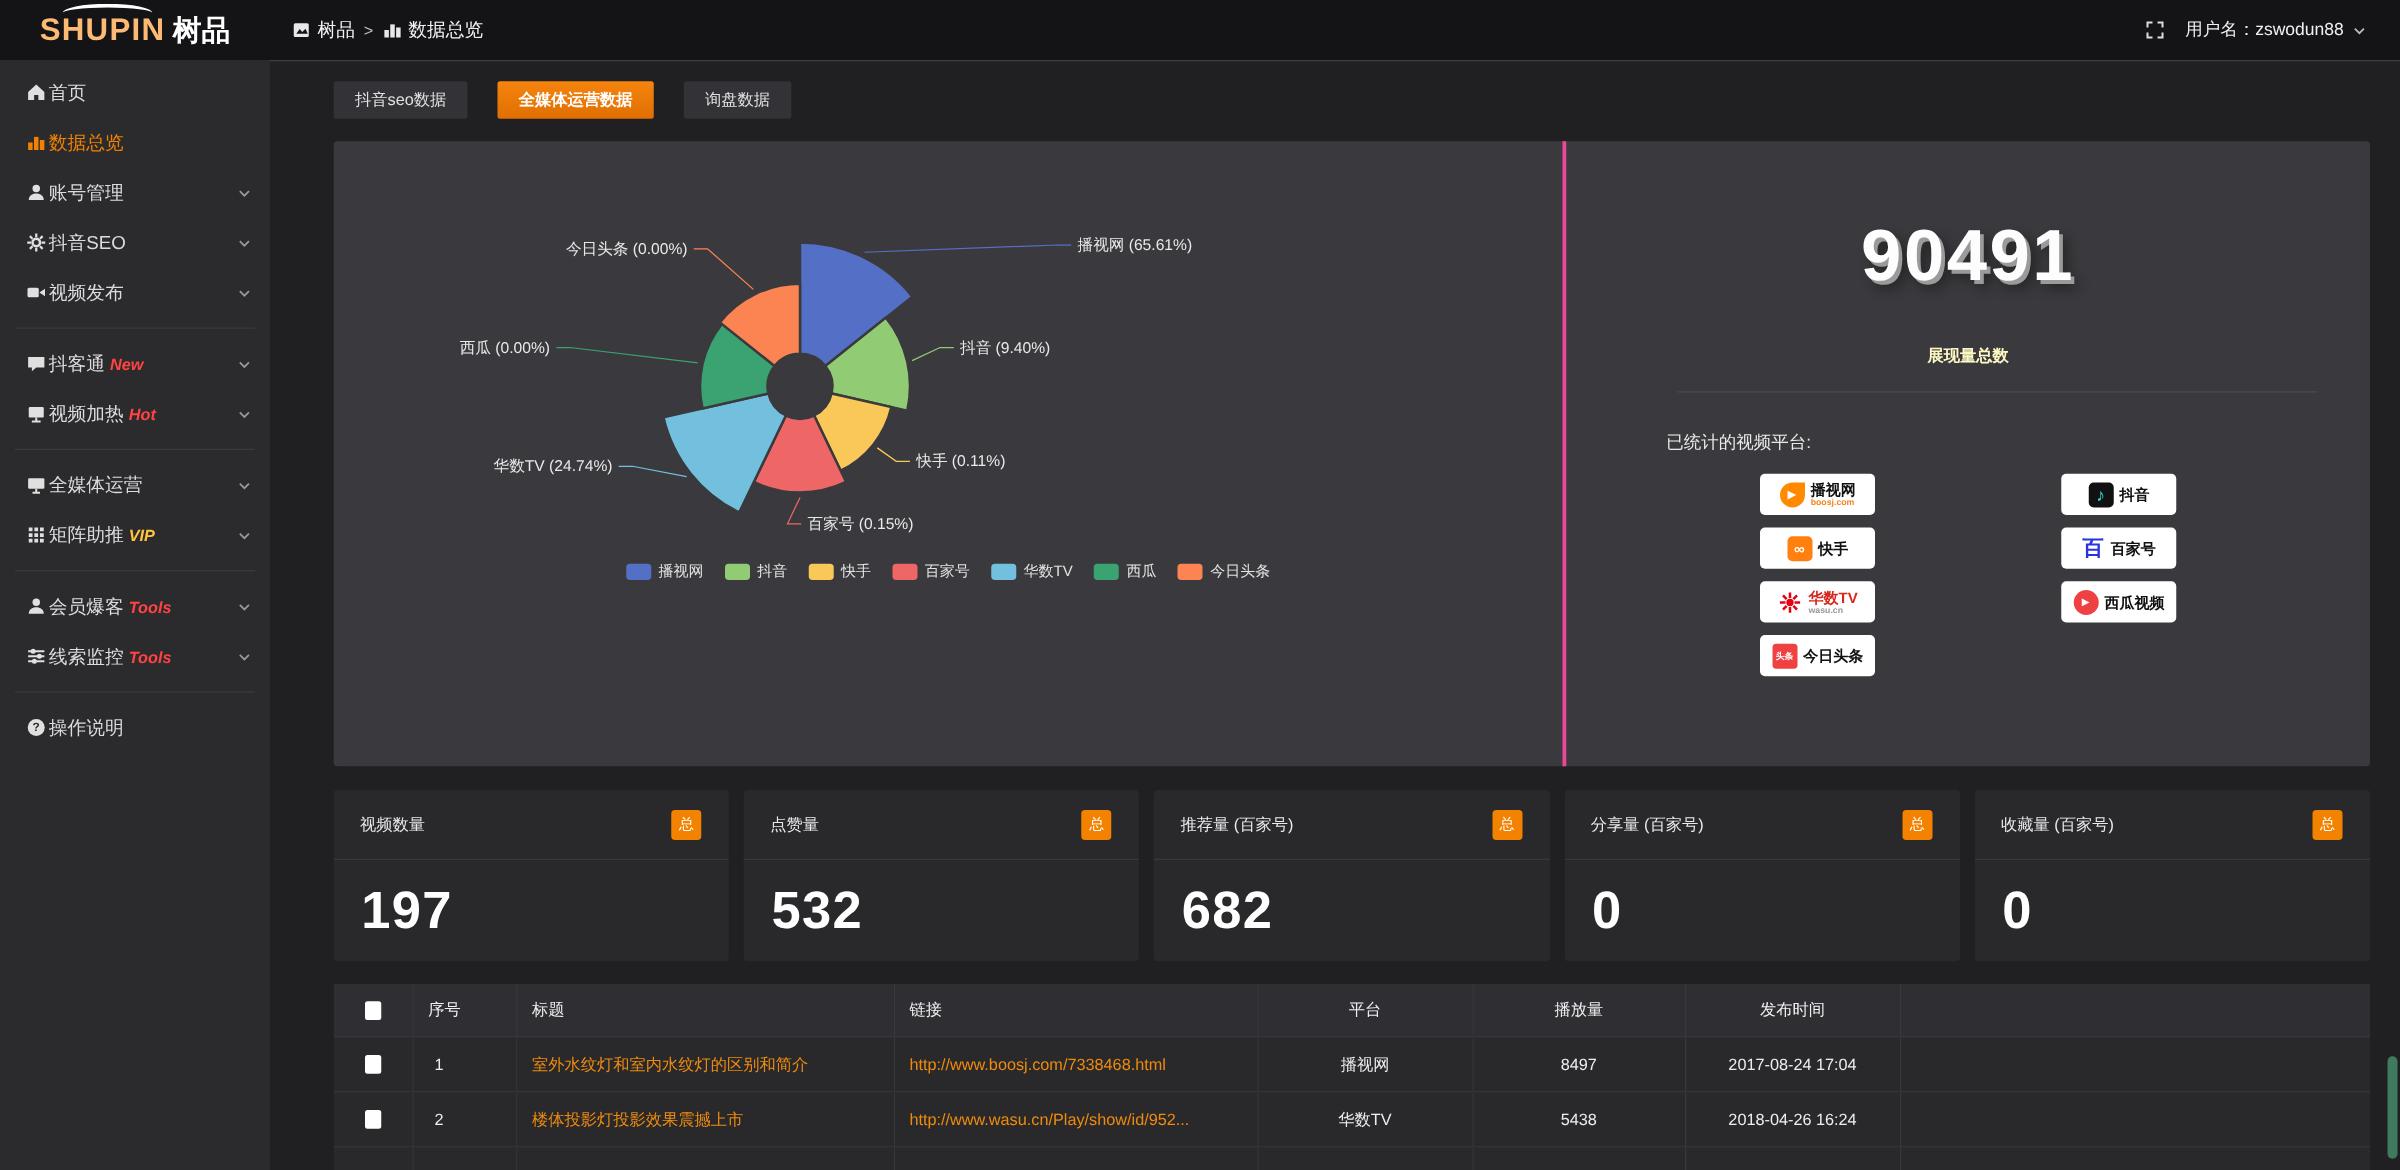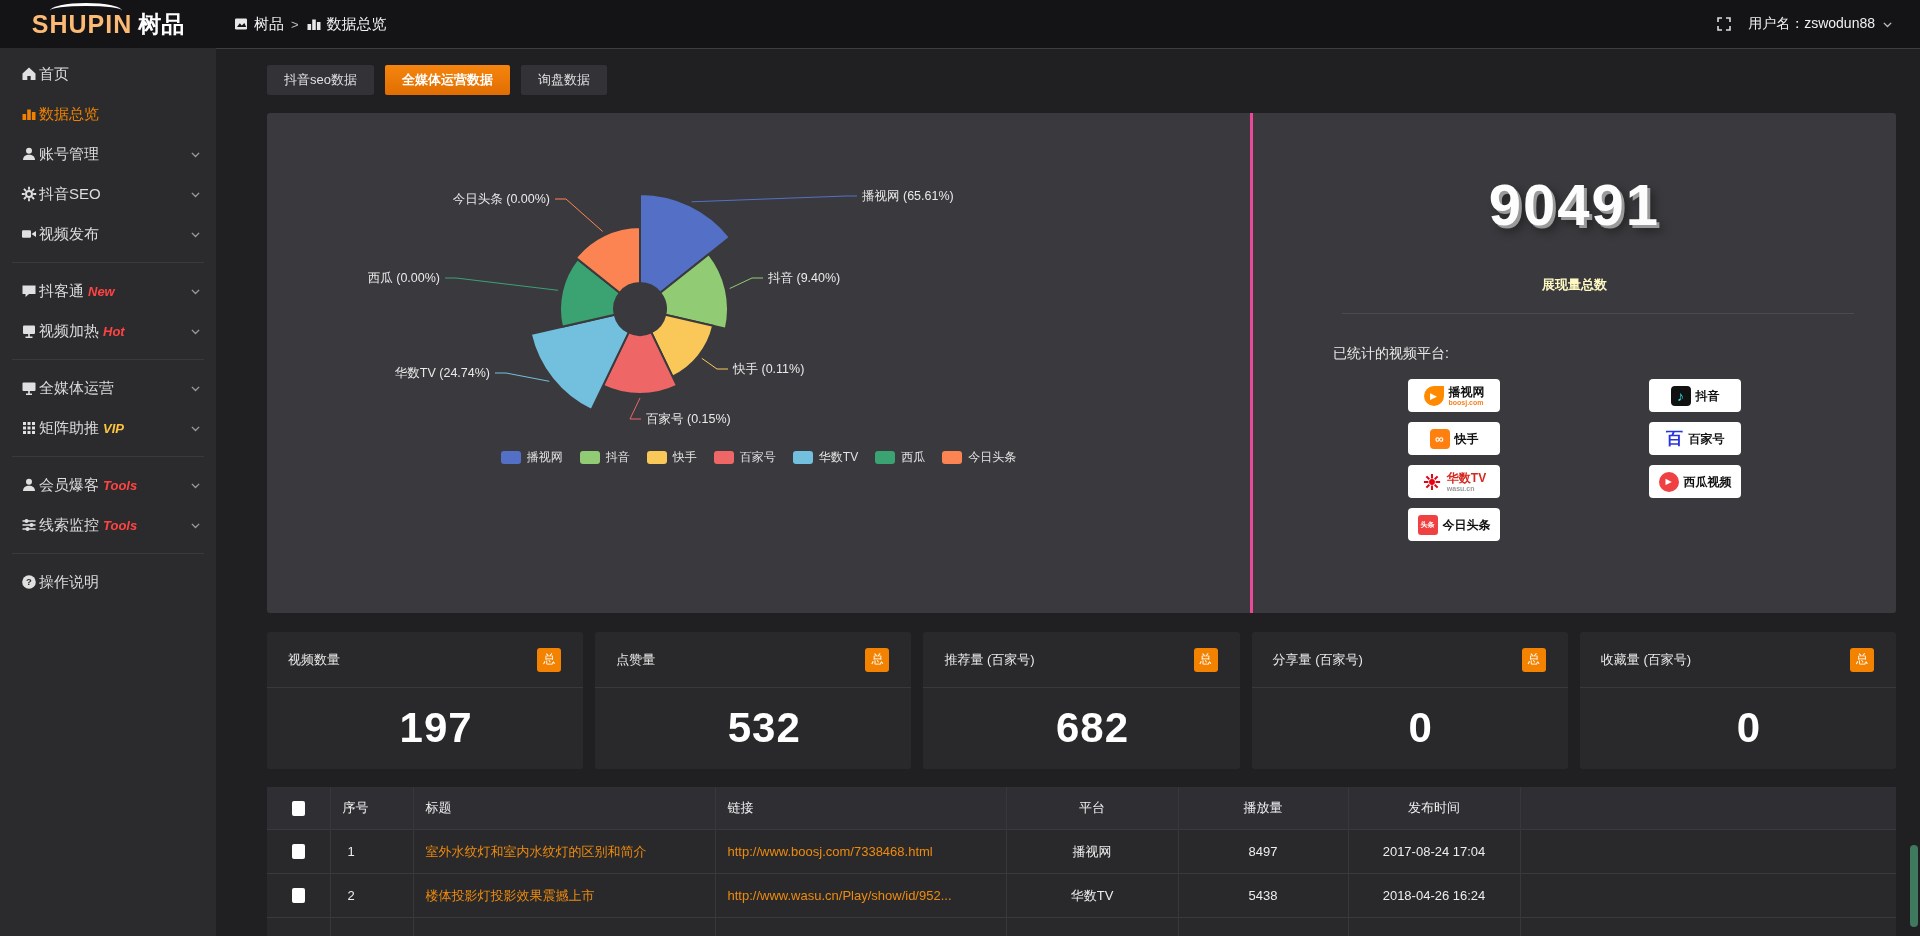--- a/index.html
+++ b/index.html
@@ -33,21 +33,21 @@
     font-size:15px; color:#dcdcdc; cursor:pointer; }
   .side-item .ic { display:flex; color:#e0e0e0; width:17px; justify-content:center; }
   .side-item.active, .side-item.active .ic { color:#f08200; }
   .side-badge { font-style:italic; font-weight:bold; font-size:13px; margin-left:2px; }
   .side-arrow { margin-left:auto; color:#9a9a9a; display:flex; }
   .side-divider { height:1px; background:#3a3a3d; margin:8px 12px; }
 
   .main { flex:1; padding:0 24px 0 51px; border-top:1px solid #3e3e42; }
 
   
-  .tabs { margin-top:16px; display:flex; gap:11px; }
+  .tabs { margin-top:16px; display:flex; gap:24px; }
   .tab { height:30px; padding:0 17px; display:flex; align-items:center; background:#323237;
     color:#e0e0e0; font-size:13px; border-radius:2px; cursor:pointer; white-space:nowrap; }
   .tab.active { background:linear-gradient(#f5850d,#e06e03); color:#fff; font-weight:bold; }
 
   
   .panel { margin-top:18px; height:500px; background:#3a3a3e; border-radius:3px; display:flex; position:relative; }
   .chart-area { width:983px; position:relative; flex-shrink:0; }
   .chart-area svg.rose { position:absolute; left:0; top:0; }
   .legend { position:absolute; left:0; right:0; top:336px; display:flex; justify-content:center; gap:17px; }
   .legend-item { display:flex; align-items:center; gap:6px; font-size:12px; color:#e2e2e2; cursor:pointer; }
@@ -72,21 +72,21 @@
     font-size:11px; flex-shrink:0; }
   .lg-boosj { background:#ff8a00; color:#fff; border-radius:50% 0 50% 50%; font-size:9px; }
   .lg-douyin { background:#111; color:#28e9e9; border-radius:4px; font-size:14px; font-weight:bold; }
   .lg-kuaishou { background:#ff7f0f; color:#fff; border-radius:4px; font-weight:bold; font-size:12px; }
   .lg-baijiahao { color:#2932e1; font-weight:800; font-size:17px; width:18px; }
   .lg-toutiao { background:#f04142; color:#fff; border-radius:3px; font-size:7px; font-weight:bold; }
   .lg-xigua { background:#f04142; color:#fff; border-radius:50%; font-size:8px; }
   .pf-name.wasu { color:#d5281e; }
 
   
-  .stats { margin-top:19px; display:flex; gap:12px;text-align:center; }
+  .stats { margin-top:19px; display:flex; gap:12px; }
   .card { flex:1; height:137px; background:#29292c; border-radius:3px; }
   .card-head { height:56px; display:flex; align-items:center; padding:0 22px 0 21px;
     border-bottom:1px solid #39393d; }
   .card-label { font-size:13px; color:#eaeaea; }
   .card-badge { margin-left:auto; width:24px; height:24px; background:#f28200; color:#fff; font-size:12px;
     border-radius:3px; display:flex; align-items:center; justify-content:center; }
   .card-value { padding:16px 0 0 22px; font-size:42px; font-weight:bold; color:#fff; letter-spacing:1px; }
 
   
   .table-wrap { margin-top:18px; overflow:hidden; }

